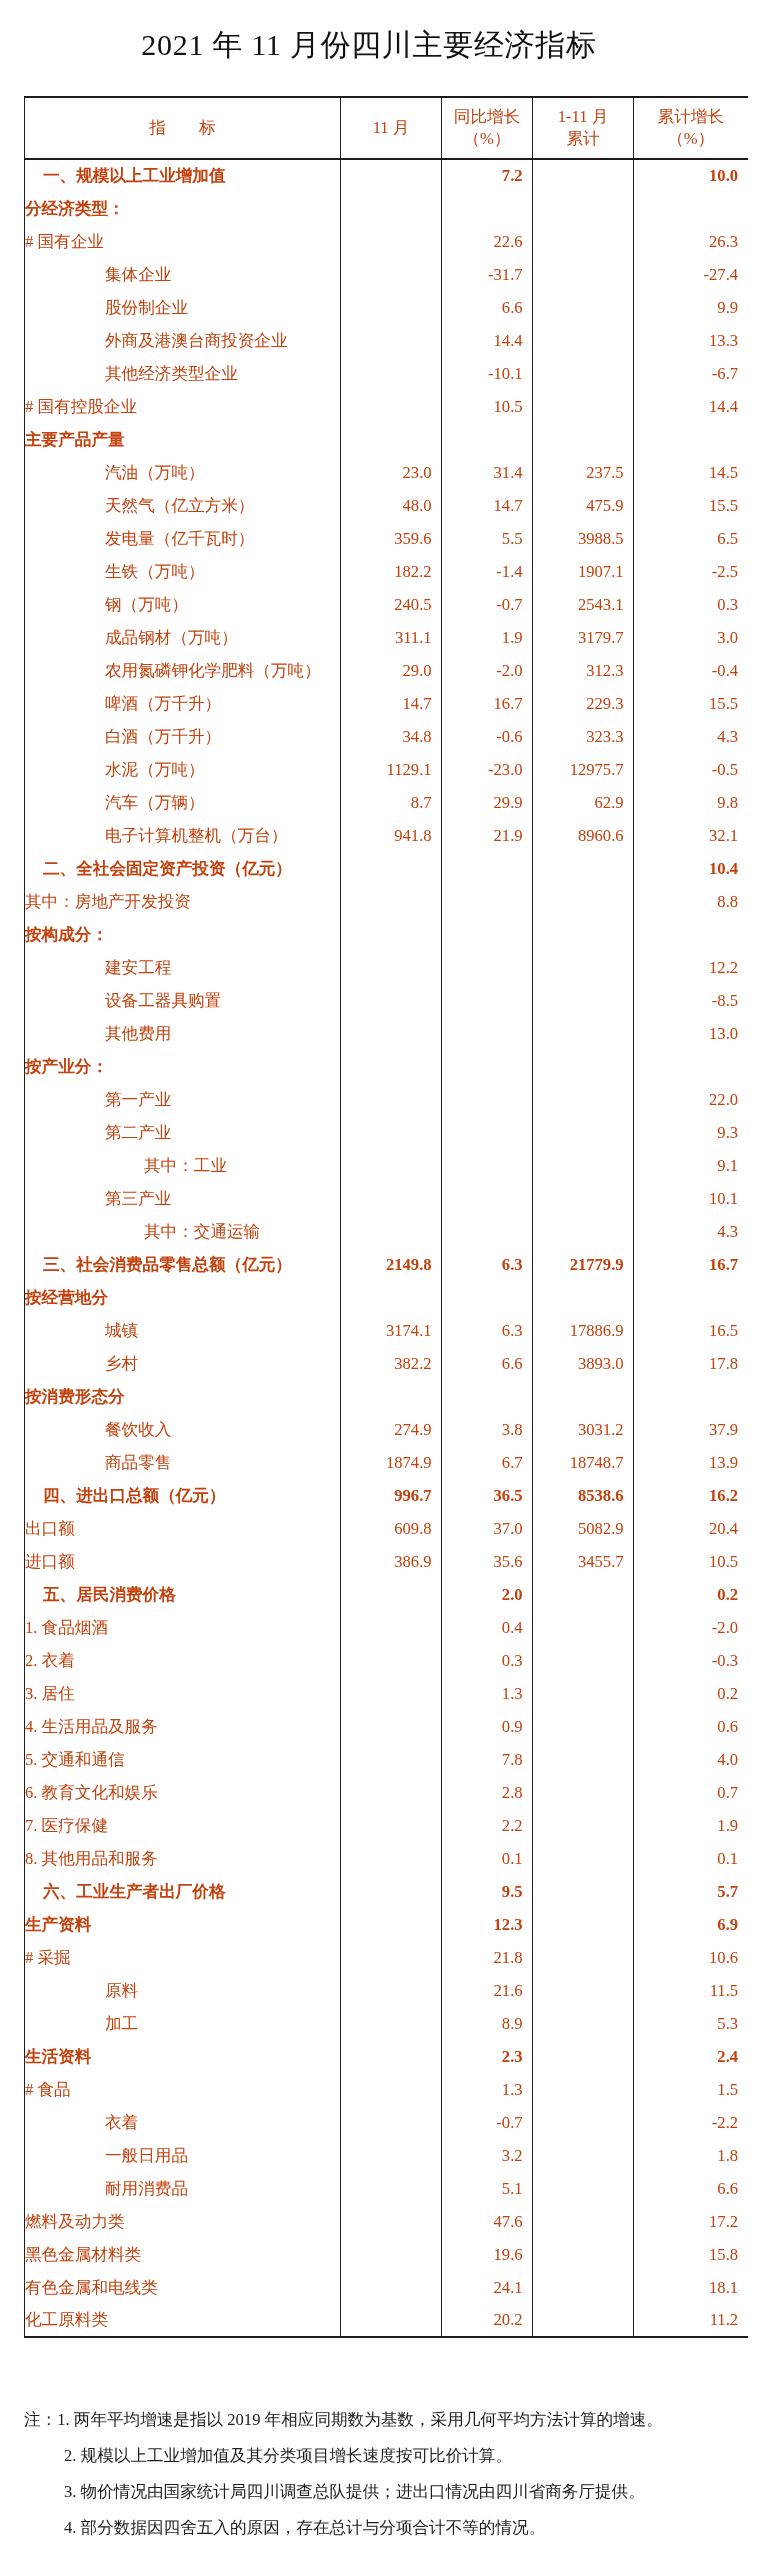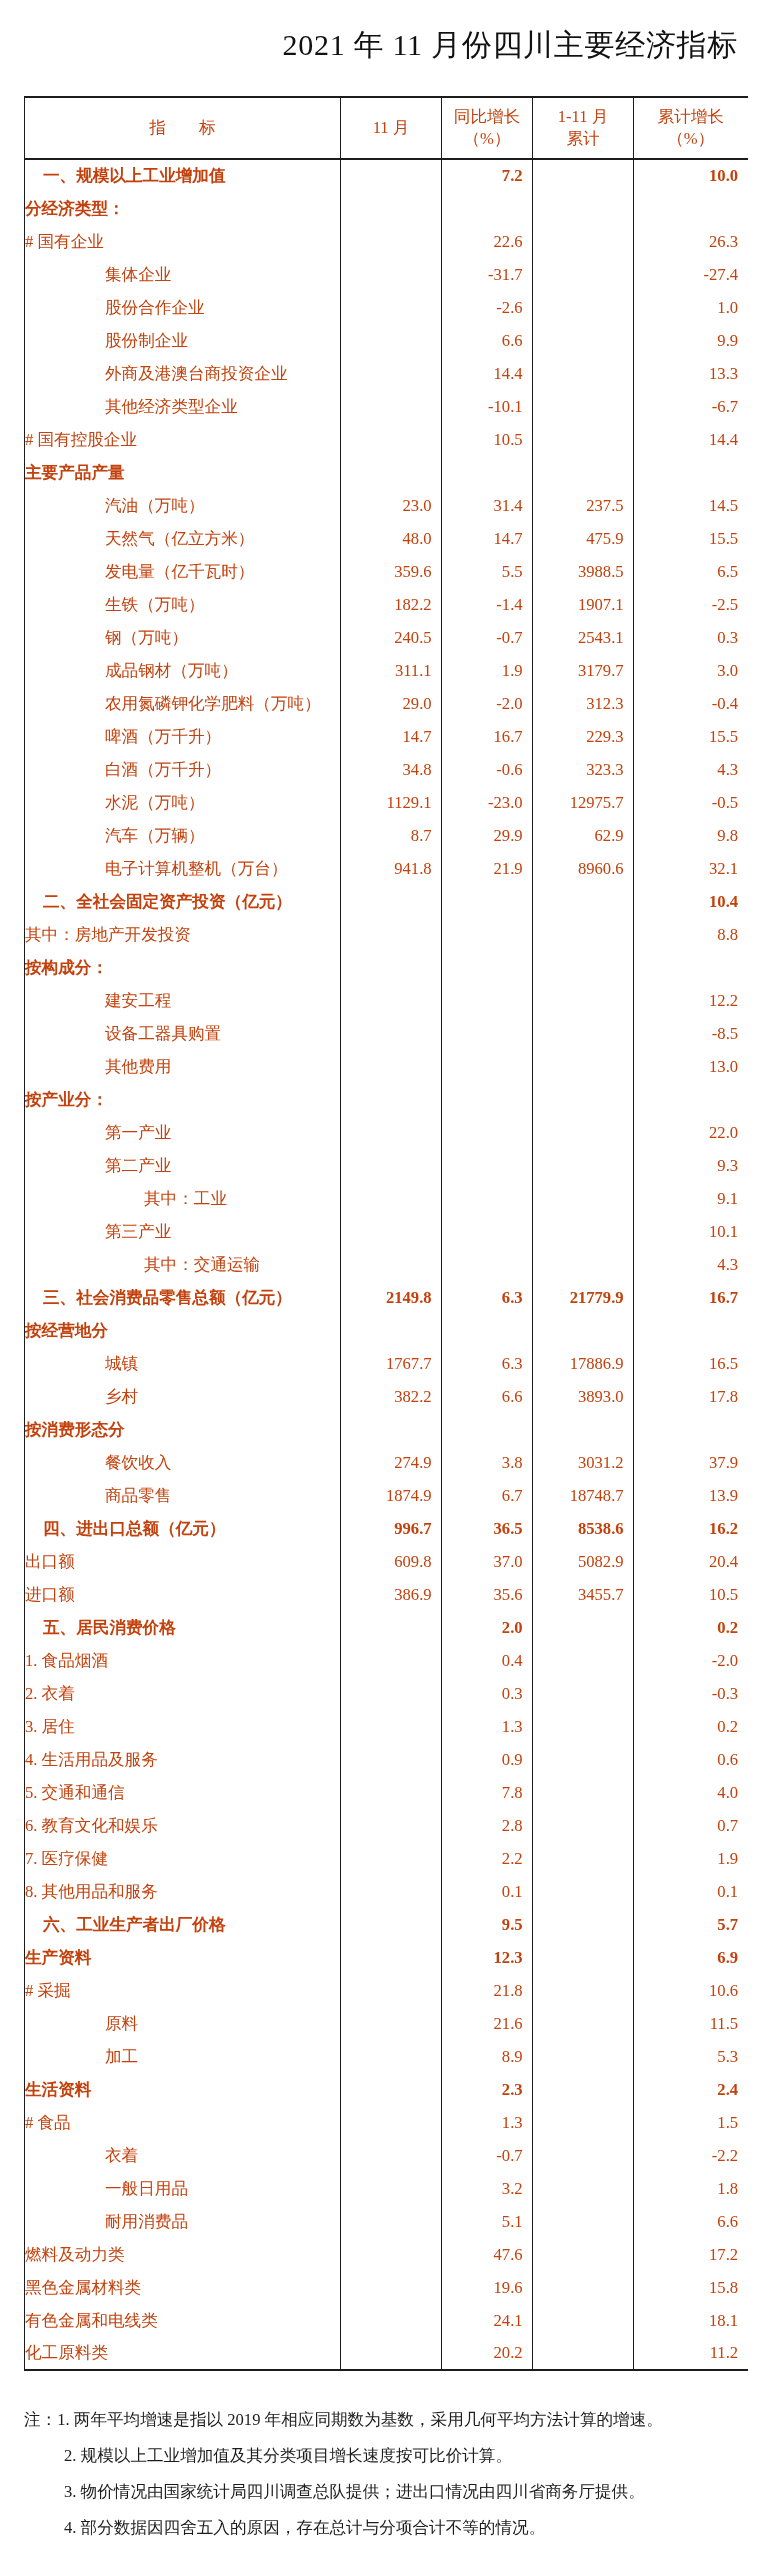--- a/index.html
+++ b/index.html
@@ -7,21 +7,21 @@
   .page {
     position:relative;
     width:782px; height:2576px;
     background:#ffffff;
     color:#1a1a1a;
     font-family:"Liberation Serif","DejaVu Serif",serif;
     overflow:hidden;
   }
   .title {
     position:absolute; top:24.6px; left:0; width:738px;
-    text-align:right;
+    text-align:center;
     font-size:30px; font-weight:400; letter-spacing:0.7px;
     color:#111;
   }
   .table-wrap { position:absolute; top:96px; left:24px; width:722px; }
   table.indicators {
     width:722px; table-layout:fixed; border-collapse:collapse;
     border-top:2.9px solid #1c1c1c;
     border-bottom:2.9px solid #1c1c1c;
     border-left:1.4px solid #1c1c1c;
     font-size:16.6px; color:#c2410c;
@@ -111,27 +111,20 @@
             <td class="num">26.3</td>
           </tr>
           <tr>
             <td class="label ind2">集体企业</td>
             <td class="num"></td>
             <td class="num">-31.7</td>
             <td class="num"></td>
             <td class="num">-27.4</td>
           </tr>
           <tr>
-            <td class="label ind2">股份合作企业</td>
-            <td class="num"></td>
-            <td class="num">-2.6</td>
-            <td class="num"></td>
-            <td class="num">1.0</td>
-          </tr>
-          <tr>
             <td class="label ind2">股份制企业</td>
             <td class="num"></td>
             <td class="num">6.6</td>
             <td class="num"></td>
             <td class="num">9.9</td>
           </tr>
           <tr>
             <td class="label ind2">外商及港澳台商投资企业</td>
             <td class="num"></td>
             <td class="num">14.4</td>
@@ -336,21 +329,21 @@
           </tr>
           <tr>
             <td class="label ind1 bold">按经营地分</td>
             <td class="num bold"></td>
             <td class="num bold"></td>
             <td class="num bold"></td>
             <td class="num bold"></td>
           </tr>
           <tr>
             <td class="label ind2">城镇</td>
-            <td class="num">1767.7</td>
+            <td class="num">3174.1</td>
             <td class="num">6.3</td>
             <td class="num">17886.9</td>
             <td class="num">16.5</td>
           </tr>
           <tr>
             <td class="label ind2">乡村</td>
             <td class="num">382.2</td>
             <td class="num">6.6</td>
             <td class="num">3893.0</td>
             <td class="num">17.8</td>

